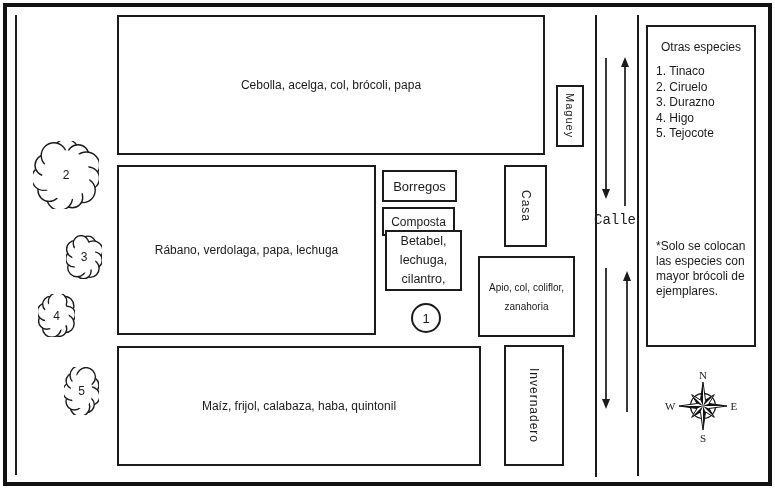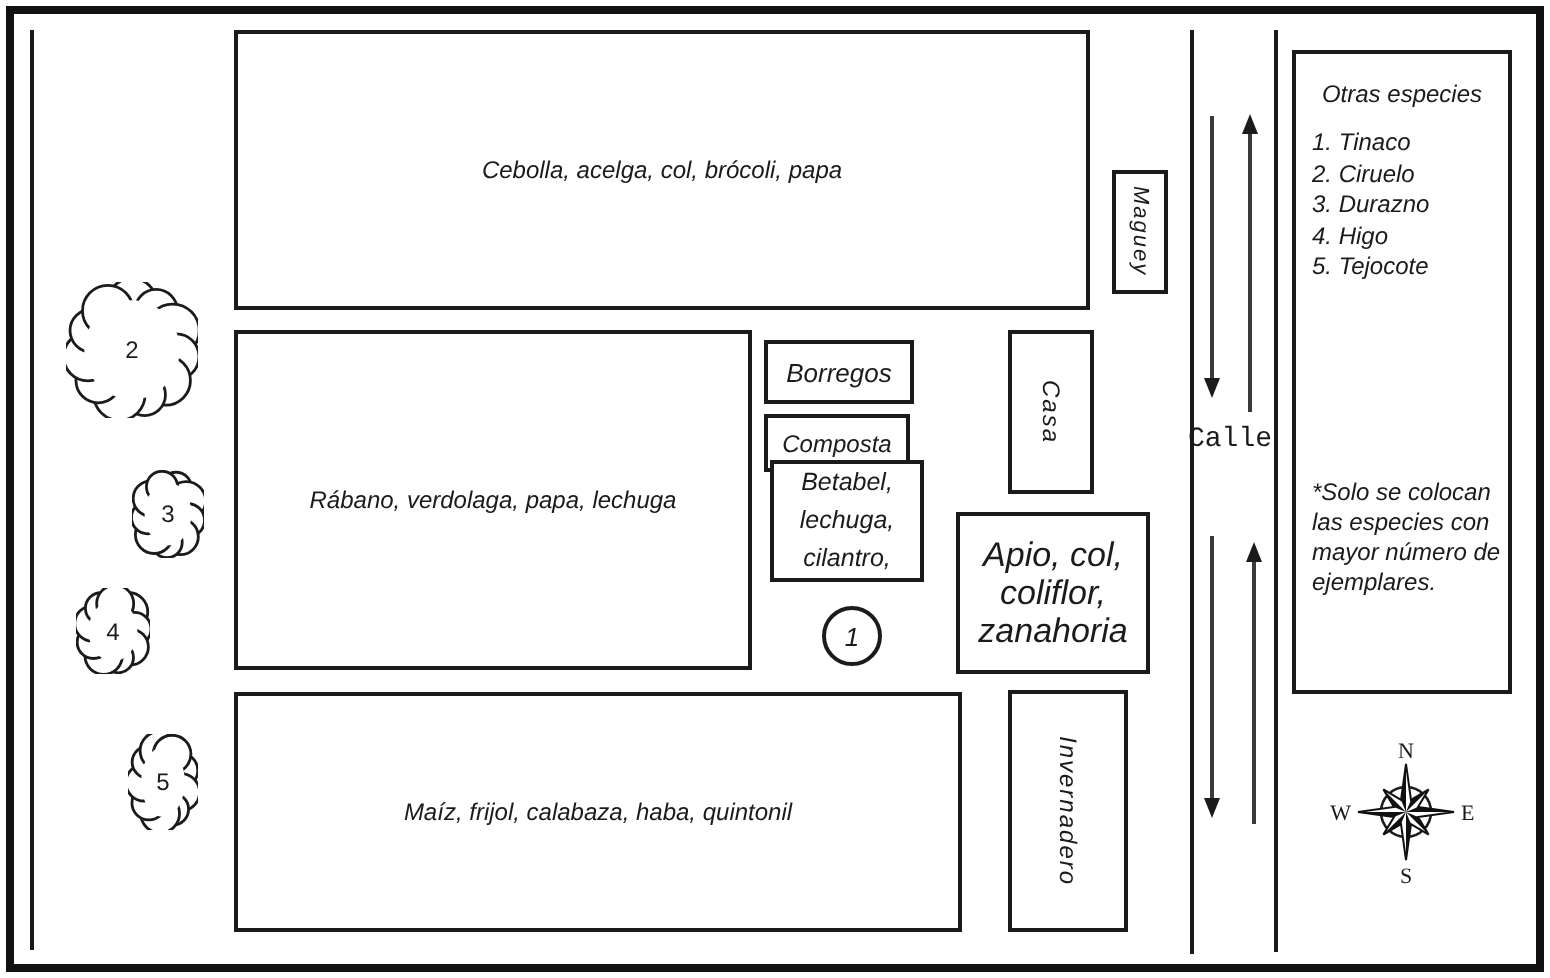--- a/index.html
+++ b/index.html
@@ -5,30 +5,30 @@
   html,body{margin:0;padding:0;background:#fff;}
   #stage{
     position:relative;width:775px;height:489px;background:#fff;
     font-family:"Liberation Sans",sans-serif;color:#1b1b1b;overflow:hidden;
   }
   #frame{position:absolute;inset:3px;border:4px solid #111;}
   .line-v{position:absolute;width:2px;background:#1b1b1b;}
   .box{
     position:absolute;border:2px solid #1b1b1b;background:#fff;
     display:flex;align-items:center;justify-content:center;text-align:center;
-    box-sizing:border-box;font-size:12px;font-style:italic;
+    box-sizing:border-box;font-size:12px;
   }
   .plot{border-width:2.5px;}
   #plot-top   {left:117px;top:15px; width:428px;height:140px;}
   #plot-mid   {left:117px;top:165px;width:259px;height:170px;text-align:center;}
   #plot-bottom{left:117px;top:346px;width:364px;height:120px;}
   #borregos{left:382px;top:170px;width:75px;height:32px;font-size:13px;}
   #composta{left:382px;top:207px;width:73px;height:29px;}
   #betabel {left:385px;top:230px;width:77px;height:61px;line-height:19px;font-size:12.5px;}
-  #apio    {left:478px;top:256px;width:97px;height:81px;line-height:19px;font-size:17px;}
+  #apio    {left:478px;top:256px;width:97px;height:81px;line-height:19px;font-size:10px;}
   #casa       {left:504px;top:165px;width:43px;height:82px;}
   #maguey     {left:556px;top:85px; width:28px;height:62px;font-size:11px;}
   #invernadero{left:504px;top:345px;width:60px;height:121px;}
   .vtext{writing-mode:vertical-rl;letter-spacing:1px;}
   #circle1{left:411px;top:303px;width:30px;height:30px;border-radius:50%;font-size:13px;}
   #street-left {left:595px;top:15px;height:462px;}
   #street-right{left:637px;top:15px;height:461px;}
   .arrow{position:absolute;width:10px;display:flex;flex-direction:column;align-items:center;}
   .arrow .shaft{flex:1;width:1.7px;background:#3a3a3a;}
   .ah-down{width:0;height:0;border-left:4.5px solid transparent;border-right:4.5px solid transparent;border-top:10px solid #1b1b1b;}
@@ -118,21 +118,21 @@
 
   <div class="box" id="panel">
     <div class="panel-title">Otras especies</div>
     <div class="panel-list">
       <div>1. Tinaco</div>
       <div>2. Ciruelo</div>
       <div>3. Durazno</div>
       <div>4. Higo</div>
       <div>5. Tejocote</div>
     </div>
-    <div class="panel-note">*Solo se colocan las especies con mayor número de ejemplares.</div>
+    <div class="panel-note">*Solo se colocan las especies con mayor brócoli de ejemplares.</div>
   </div>
 
   <div class="tree" id="tree-2">
       <svg viewBox="0 0 66 68" width="66" height="68">
         <circle cx="33.00" cy="10.68" r="12.46" fill="#fff" stroke="#1b1b1b" stroke-width="1.4"></circle>
         <circle cx="45.07" cy="14.38" r="10.68" fill="#fff" stroke="#1b1b1b" stroke-width="1.4"></circle>
         <circle cx="53.31" cy="24.31" r="13.29" fill="#fff" stroke="#1b1b1b" stroke-width="1.4"></circle>
         <circle cx="55.10" cy="37.32" r="11.39" fill="#fff" stroke="#1b1b1b" stroke-width="1.4"></circle>
         <circle cx="49.87" cy="49.27" r="12.34" fill="#fff" stroke="#1b1b1b" stroke-width="1.4"></circle>
         <circle cx="39.29" cy="56.38" r="10.44" fill="#fff" stroke="#1b1b1b" stroke-width="1.4"></circle>

